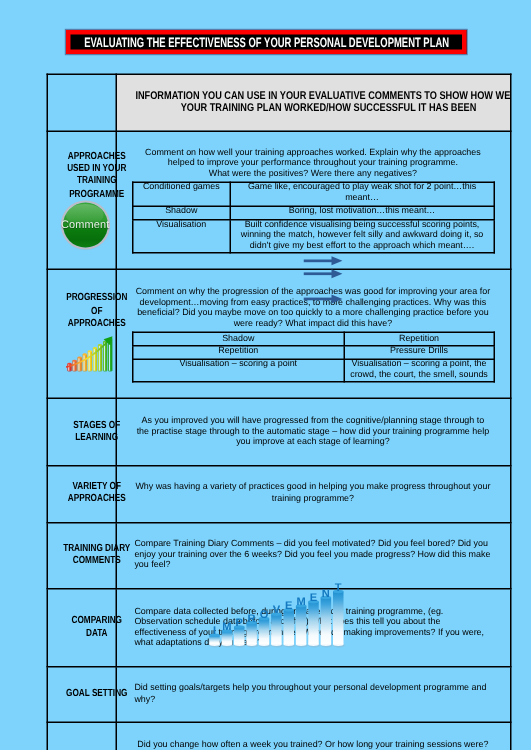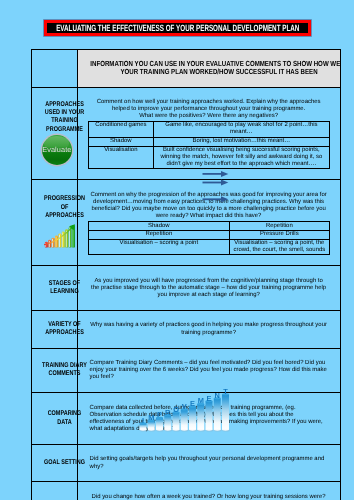--- a/index.html
+++ b/index.html
@@ -78,21 +78,21 @@
       <td class="lab"></td>
       <td class="hdr">
             <span class="cond2">INFORMATION YOU CAN USE IN YOUR EVALUATIVE COMMENTS TO SHOW HOW WELL YOUR TRAINING PLAN WORKED/HOW SUCCESSFUL IT HAS BEEN</span>
           </td>
     </tr>
 
     <tr class="r1">
       <td class="lab">
         <div class="labtext">APPROACHES USED IN YOUR TRAINING PROGRAMME</div>
         <div class="evalbtn">
-          <span>Evaluate</span>
+          <span>Comment</span>
         </div>
       </td>
       <td class="body">
         <div class="pad ctr prompt">Comment on how well your training approaches worked. Explain why the approaches helped to improve your performance throughout your training programme.
 What were the positives? Were there any negatives?</div>
         <table class="inner">
               <tbody>
           <tr>
             <td class="c w1">Conditioned games</td>
             <td class="c">Game like, encouraged to play weak shot for 2 point…this meant…</td>

